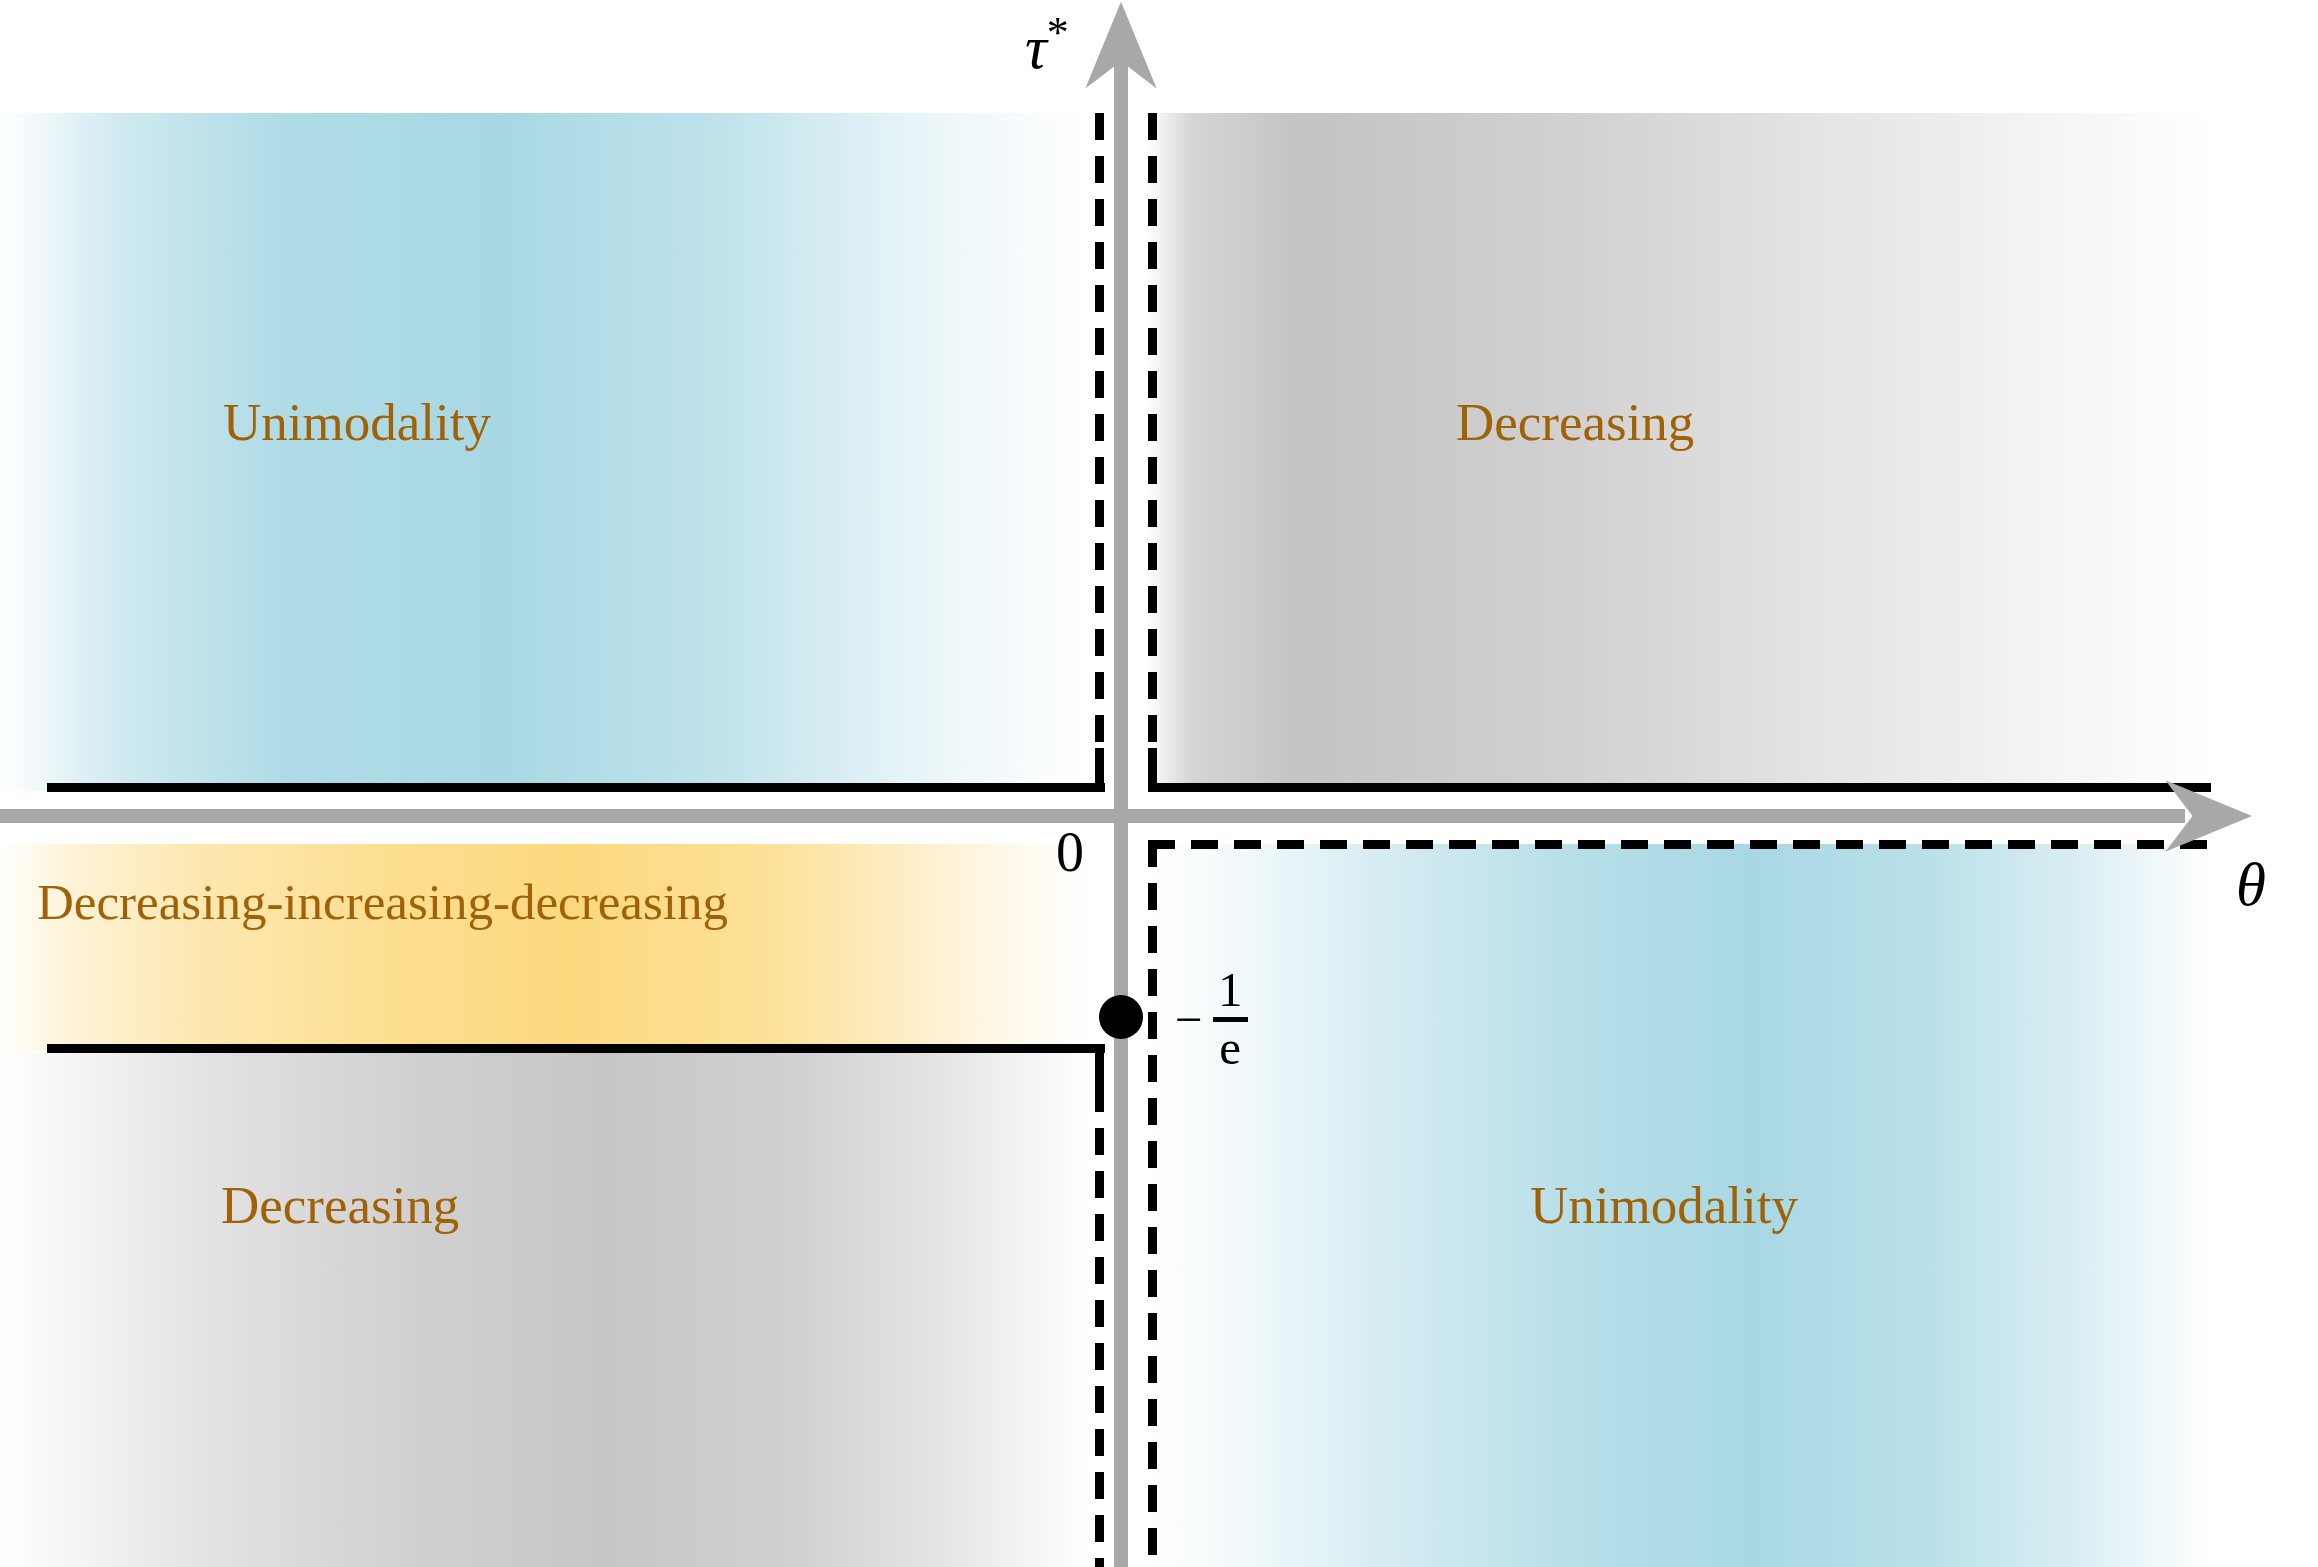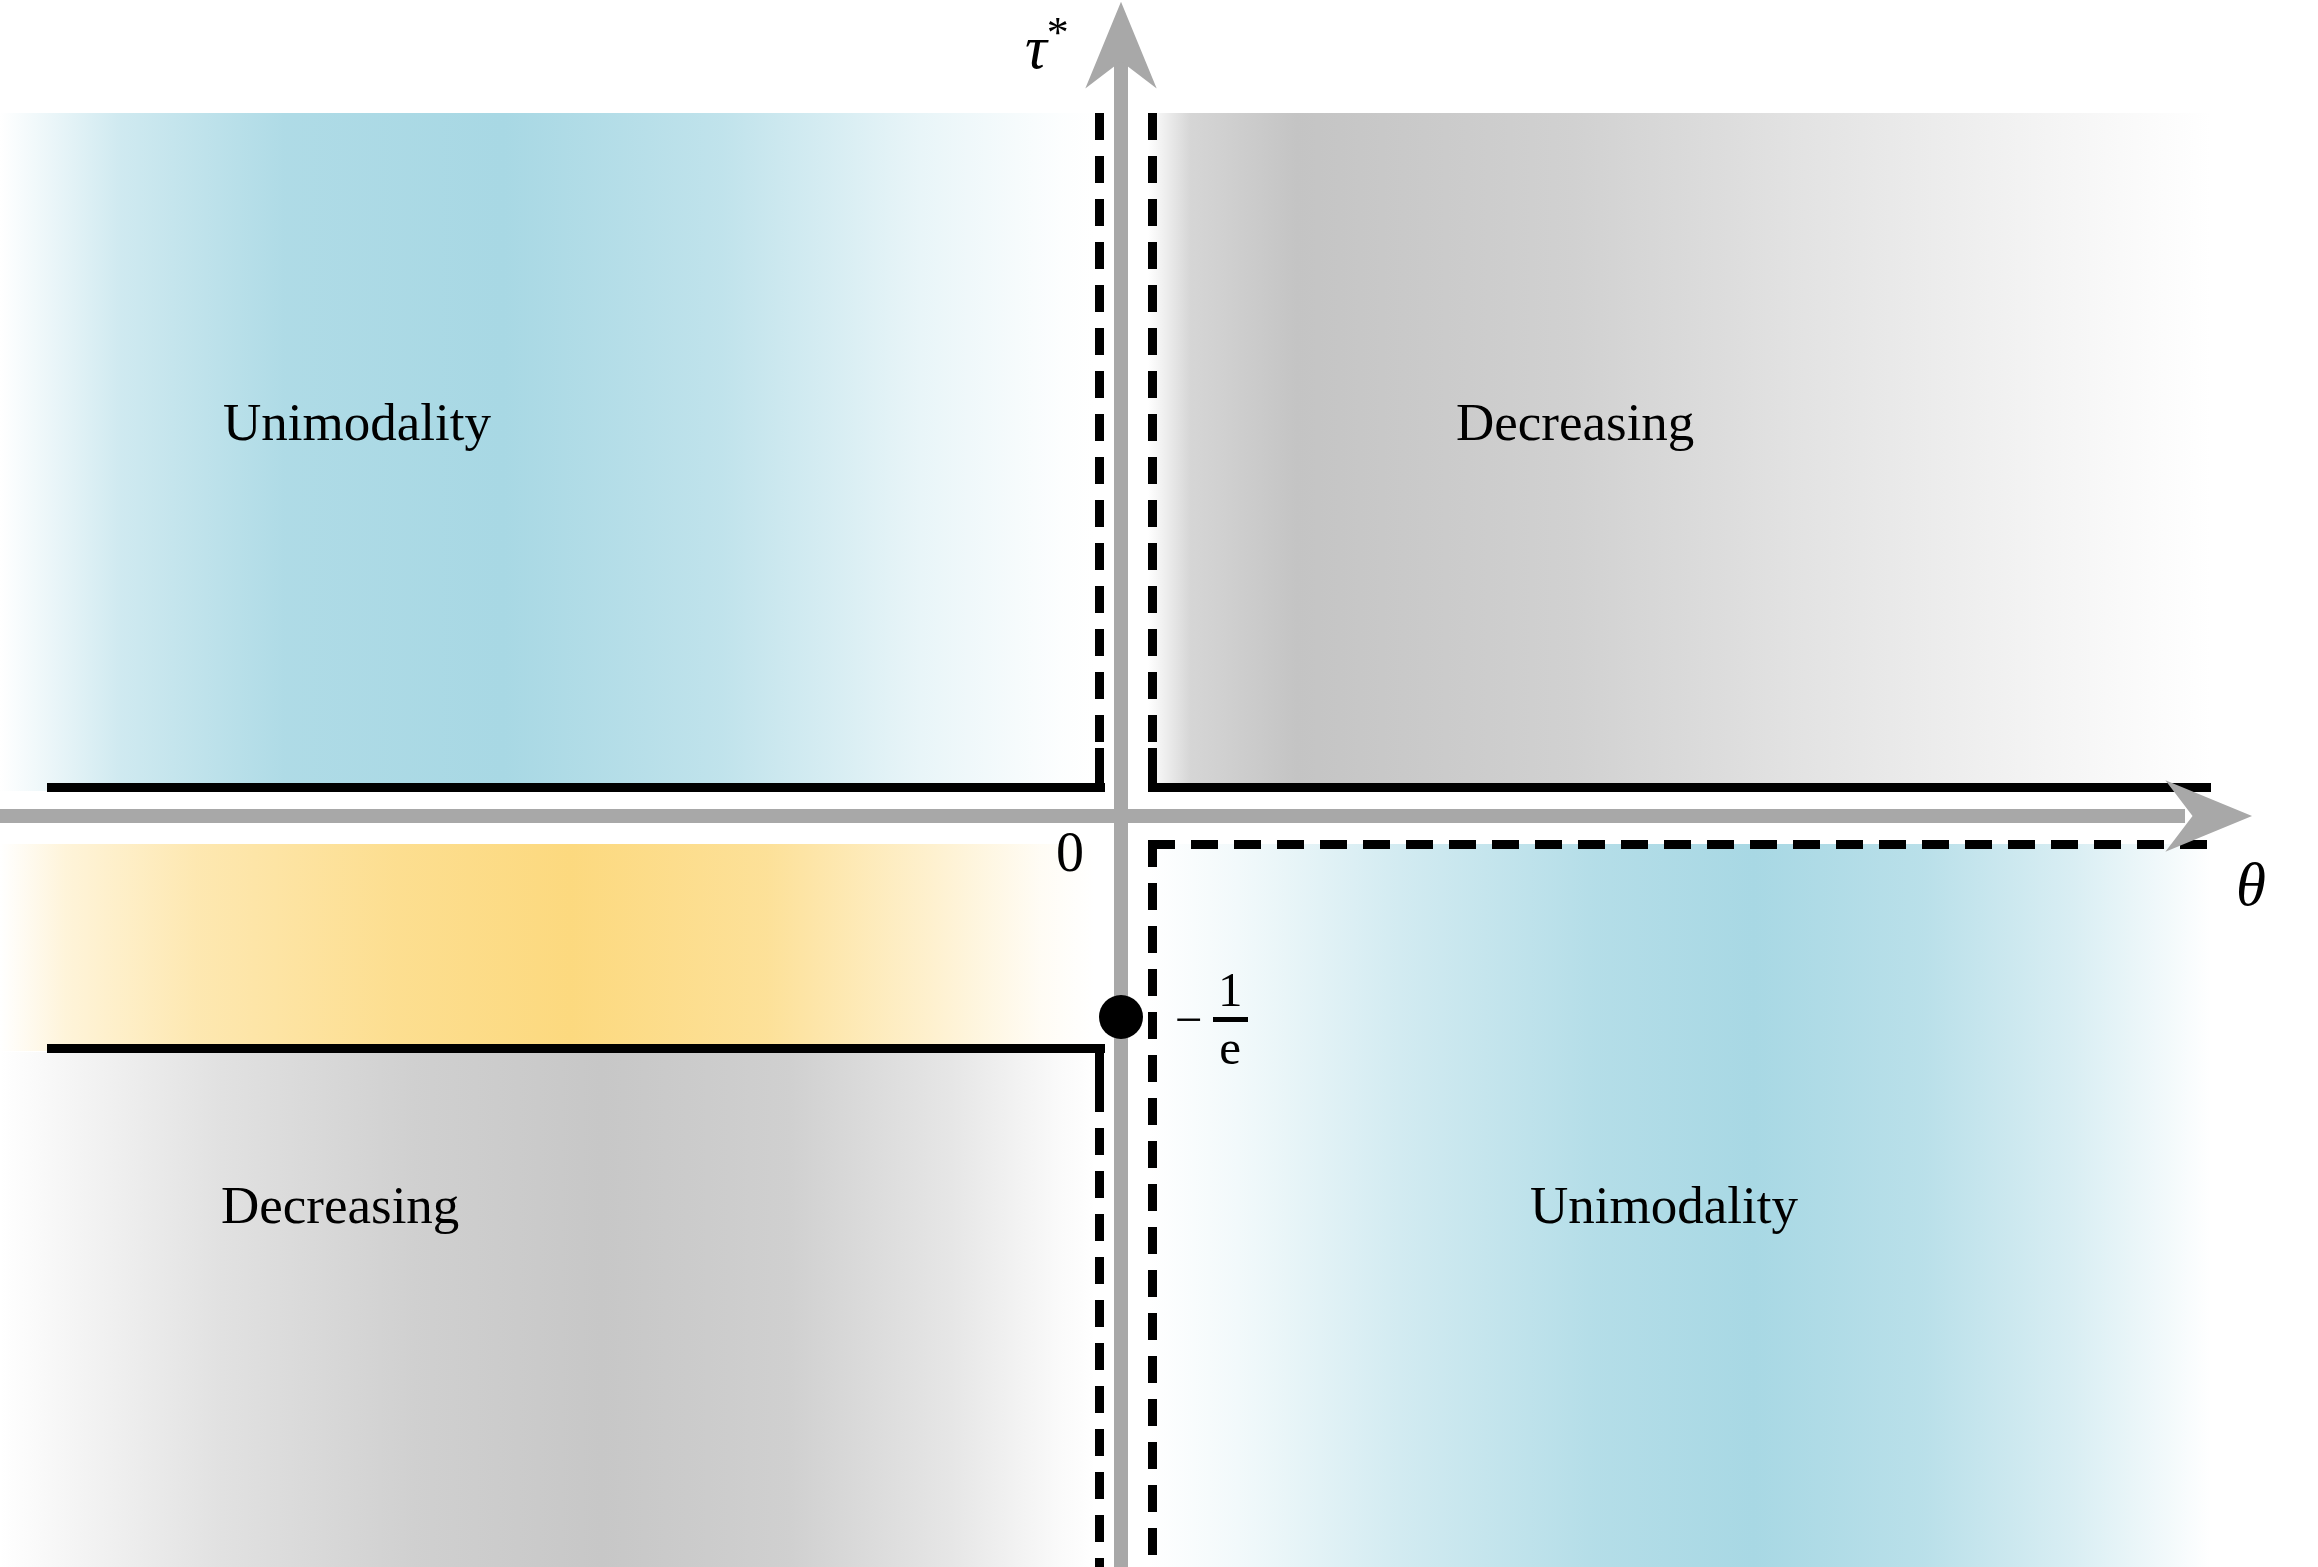--- a/index.html
+++ b/index.html
@@ -197,21 +197,21 @@
     top: 995px;
     width: 44px;
     height: 44px;
     border-radius: 50%;
     background: #000000;
   }
 
   
   .region-label {
     position: absolute;
-    color: #000000;
+    color: #a16207;
     font-size: 53px;
     line-height: 1;
     white-space: nowrap;
   }
   #label-unimodality-top { left: 223px; top: 396px; }
   #label-decreasing-top  { left: 1456px; top: 396px; }
   #label-dec-inc-dec     { left: 37px;  top: 877px; font-size: 51px; }
   #label-decreasing-bottom { left: 221px; top: 1179px; }
   #label-unimodality-bottom { left: 1530px; top: 1179px; }
 
@@ -327,17 +327,18 @@
     <span class="minus">−</span>
     <span class="frac">
       <span class="num">1</span>
       <span class="bar"></span>
       <span class="den">e</span>
     </span>
   </div>
 
   <div class="region-label" id="label-unimodality-top">Unimodality</div>
   <div class="region-label" id="label-decreasing-top">Decreasing</div>
+  <div class="region-label" id="label-dec-inc-dec">Decreasing-increasing-decreasing</div>
   <div class="region-label" id="label-decreasing-bottom">Decreasing</div>
   <div class="region-label" id="label-unimodality-bottom">Unimodality</div>
 
 </div>
 
 
 </body></html>

